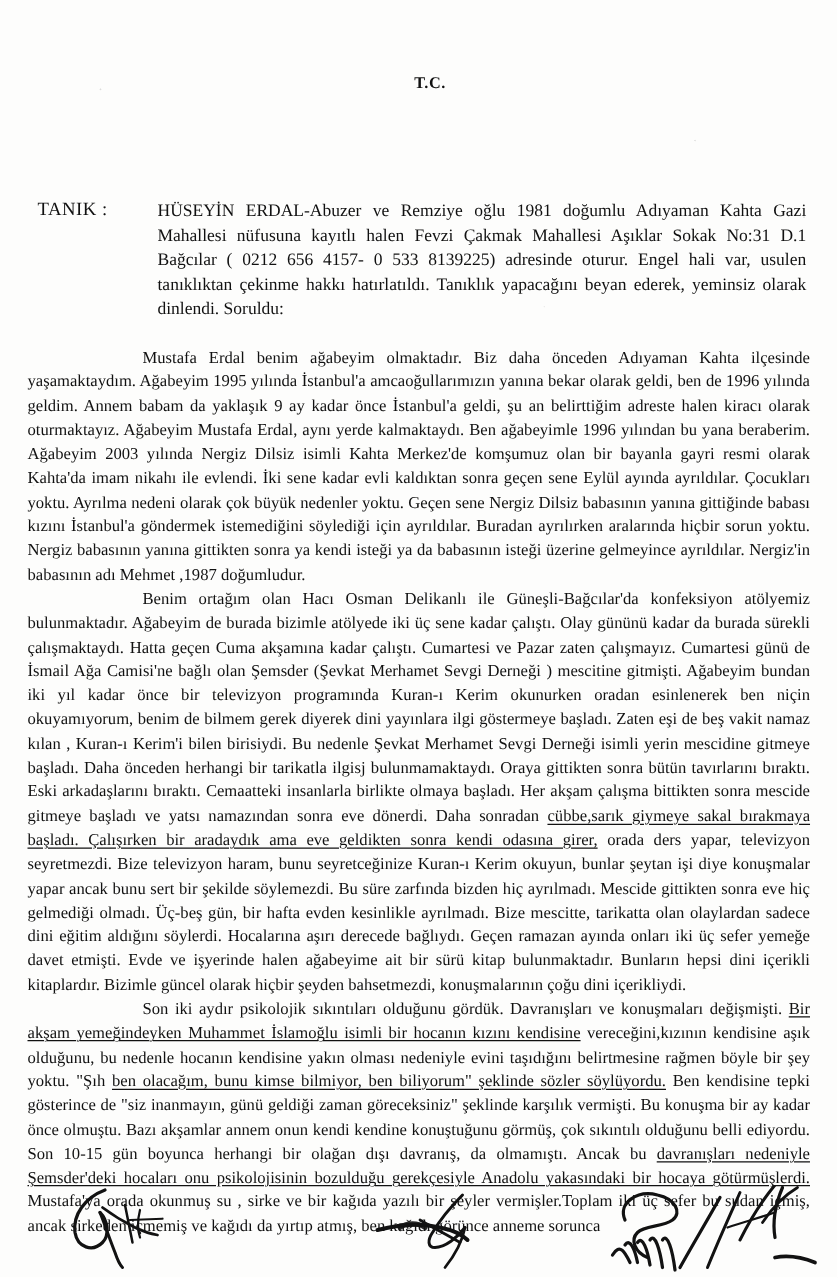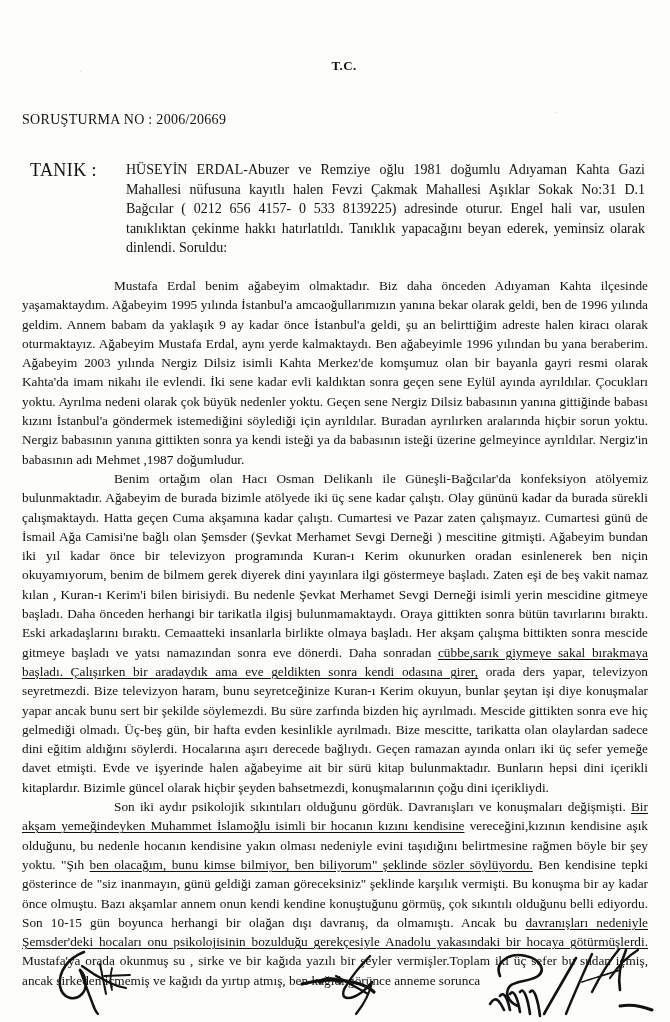--- a/index.html
+++ b/index.html
@@ -67,21 +67,21 @@
     position: absolute;
     top: 160px;
     left: 30px;
     width: 615px;
     display: flex;
     align-items: flex-start;
   }
   .witness-label {
     width: 96px;
     flex: 0 0 96px;
-    font-size: 18px;
+    font-size: 15px;
     letter-spacing: 0.4px;
   }
   .witness-body {
     flex: 1 1 auto;
     font-size: 14px;
     line-height: 19.5px;
     text-align: justify;
     text-justify: inter-word;
   }
   .statement {
@@ -119,21 +119,20 @@
   .sig-3 { left: 470px; bottom: 0px; }
 </style>
 </head>
 <body>
 
 <div class="page">
 
   <div class="hdr hdr-tc">T.C.</div>
 
 
-  <div class="case-no">SORUŞTURMA NO : 2006/20669</div>
 
   <div class="witness-block">
     <div class="witness-label">TANIK :</div>
     <div class="witness-body">HÜSEYİN ERDAL-Abuzer ve Remziye oğlu 1981 doğumlu Adıyaman Kahta Gazi Mahallesi nüfusuna kayıtlı halen Fevzi Çakmak Mahallesi Aşıklar Sokak No:31 D.1 Bağcılar ( 0212 656 4157- 0 533 8139225) adresinde oturur. Engel hali var, usulen tanıklıktan çekinme hakkı hatırlatıldı. Tanıklık yapacağını beyan ederek, yeminsiz olarak dinlendi. Soruldu:</div>
   </div>
 
   <div class="statement">
 
     <p>
       <span>Mustafa Erdal benim ağabeyim olmaktadır. Biz daha önceden Adıyaman Kahta ilçesinde yaşamaktaydım. Ağabeyim 1995 yılında İstanbul'a amcaoğullarımızın yanına bekar olarak geldi, ben de 1996 yılında geldim. Annem babam da yaklaşık 9 ay kadar önce İstanbul'a geldi, şu an belirttiğim adreste halen kiracı olarak oturmaktayız. Ağabeyim Mustafa Erdal, aynı yerde kalmaktaydı. Ben ağabeyimle 1996 yılından bu yana beraberim. Ağabeyim 2003 yılında Nergiz Dilsiz isimli Kahta Merkez'de komşumuz olan bir bayanla gayri resmi olarak Kahta'da imam nikahı ile evlendi. İki sene kadar evli kaldıktan sonra geçen sene Eylül ayında ayrıldılar. Çocukları yoktu. Ayrılma nedeni olarak çok büyük nedenler yoktu. Geçen sene Nergiz Dilsiz babasının yanına gittiğinde babası kızını İstanbul'a göndermek istemediğini söylediği için ayrıldılar. Buradan ayrılırken aralarında hiçbir sorun yoktu. Nergiz babasının yanına gittikten sonra ya kendi isteği ya da babasının isteği üzerine gelmeyince ayrıldılar. Nergiz'in babasının adı Mehmet ,1987 doğumludur.</span>

